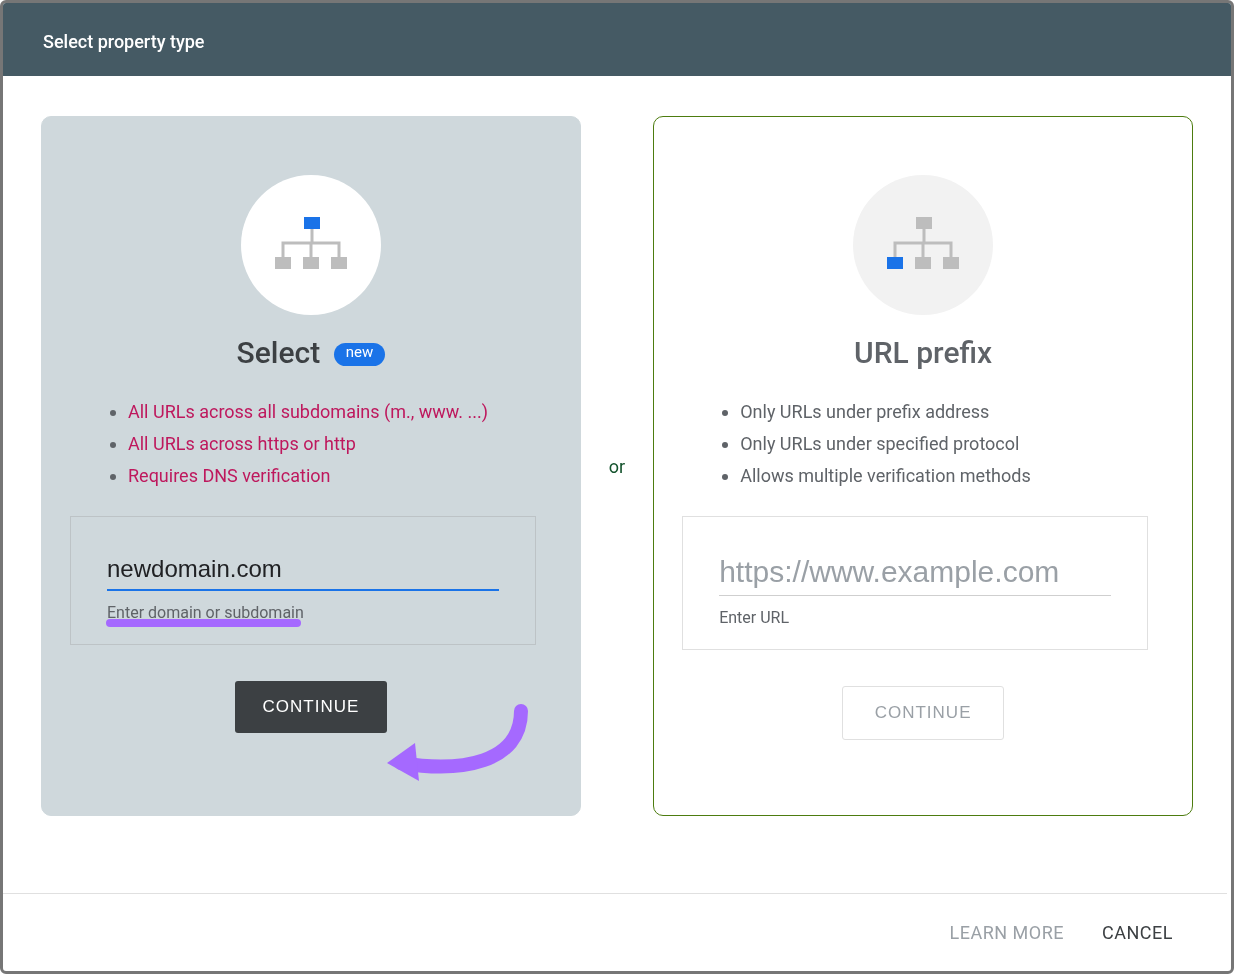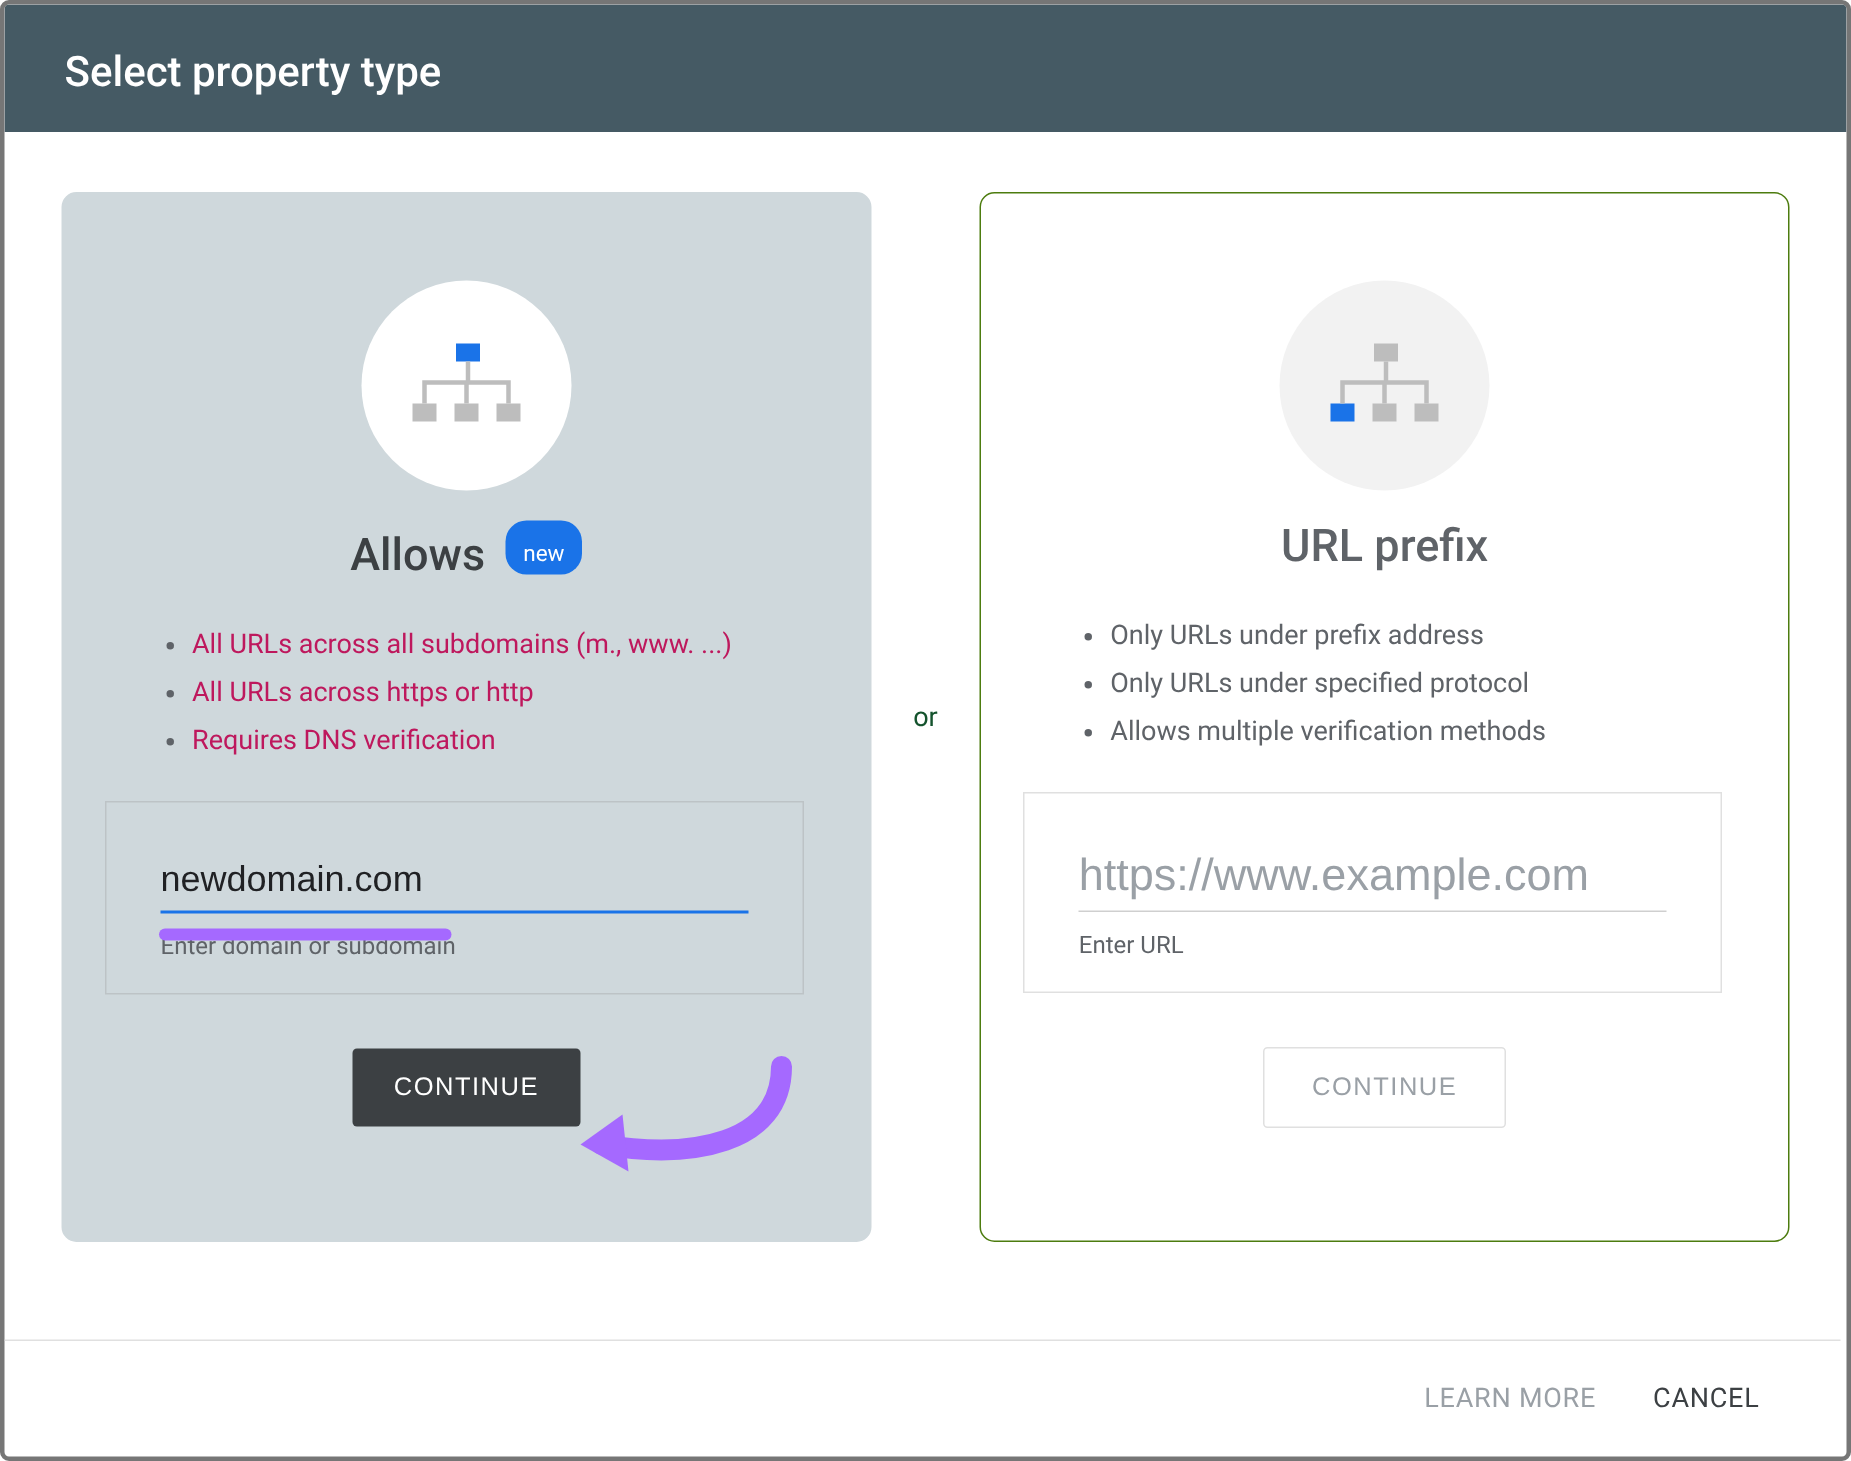--- a/index.html
+++ b/index.html
@@ -3,21 +3,21 @@
 <meta charset="utf-8">
 <style>
   * { box-sizing: border-box; }
   html, body { margin:0; padding:0; height:100%; font-family: Roboto, Arial, Helvetica, sans-serif; background:#fff; }
   body { width:1234px; height:974px; position:relative; overflow:hidden; border:3px solid #767676; border-radius:6px;}
 
   .header {
     background:#455a64;
     color:#fff;
     padding:28px 28px 24px 40px;
-    font-size:28px;
+    font-size:18px;
     font-weight:500;
   }
 
   .content { display:flex; align-items:center; justify-content:center; gap:28px; padding:40px 38px 20px 38px; }
 
   .card {
     border-radius:10px;
     width:545px;
     min-height:700px;
     position:relative;
@@ -34,21 +34,21 @@
   .card-url    .icon-circle { background:#f2f2f2; }
 
   .card h2 {
     text-align:center; margin:8px 0 26px 0;
     font-size:30px; font-weight:500; color:#3c4043;
   }
   .card-url h2 { color:#5f6368; }
 
   .badge {
     display:inline-block; background:#1a73e8; color:#fff;
-    font-size:15px; padding:13px 12px 5px; border-radius:14px;
+    font-size:15px; padding:0 12px 5px; border-radius:14px;
     vertical-align:6px; margin-left:6px; font-weight:400;
   }
 
   ul.features { margin:0 40px 24px 56px; padding:0 0 0 30px; color:#be185d; font-size:18px; line-height:32px;}
   .card-url ul.features { color:#5f6368; }
   ul.features li::marker { color:#5f6368; }
 
   .input-box {
     margin:14px 44px 0 28px;
     border:1px solid #bdc3c6;
@@ -109,21 +109,21 @@
     <div class="icon-circle">
       <svg width="80" height="60" viewBox="0 0 80 60">
         <rect x="33" y="2" width="16" height="12" fill="#1a73e8"></rect>
         <rect x="4" y="42" width="16" height="12" fill="#bdbdbd"></rect>
         <rect x="32" y="42" width="16" height="12" fill="#bdbdbd"></rect>
         <rect x="60" y="42" width="16" height="12" fill="#bdbdbd"></rect>
         <path d="M41 14 V28 M12 42 V28 H68 V42 M40 28 V42" stroke="#bdbdbd" stroke-width="3" fill="none"></path>
       </svg>
     </div>
     <h2>
-      <span>Allows</span>
+      <span>Select</span>
       <span class="badge">new</span>
     </h2>
     <ul class="features">
       <li>All URLs across all subdomains (m., www. ...)</li>
       <li>All URLs across https or http</li>
       <li>Requires DNS verification</li>
     </ul>
     <div class="input-box">
       <input class="text-input" type="text" value="newdomain.com" style="">
       <div class="hint">Enter domain or subdomain</div>

